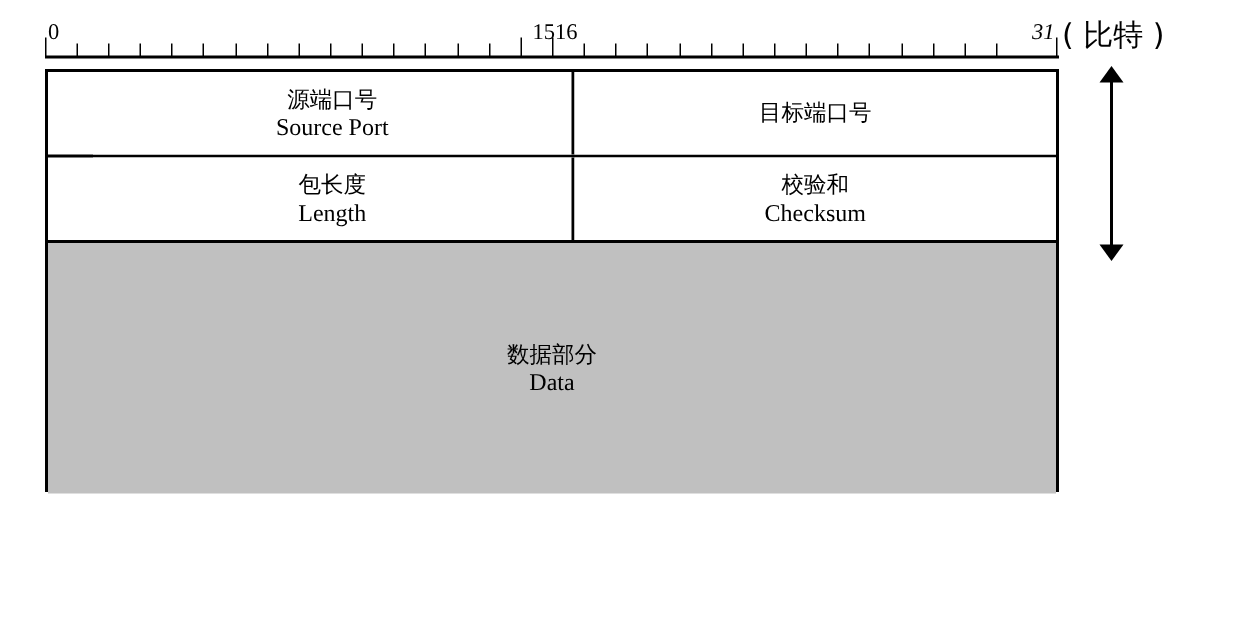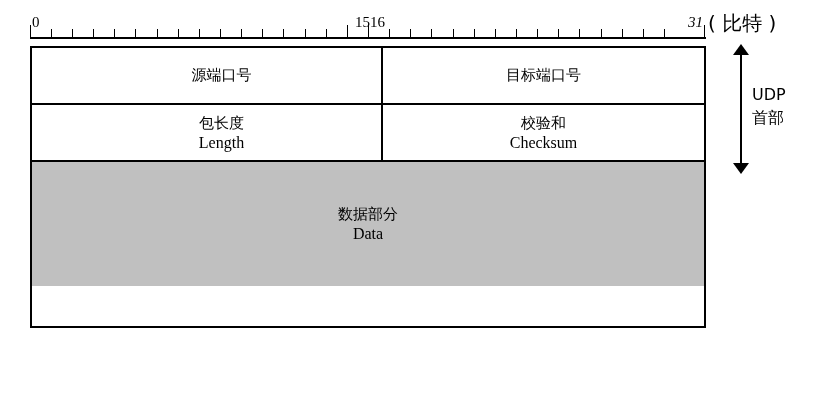--- a/index.html
+++ b/index.html
@@ -104,21 +104,21 @@
     font-family: "DejaVu Sans", sans-serif;
     font-size: 15px;
     line-height: 19px;
   }
   .en {
     font-family: "Liberation Serif", serif;
     font-size: 16px;
     line-height: 19px;
   }
   .data-area {
-    height: 124px;
+    height: 167px;
     background: #c0c0c0;
     display: flex;
     flex-direction: column;
     align-items: center;
     justify-content: center;
     width: 100%;
     box-sizing: border-box;
   }
 
   
@@ -221,20 +221,21 @@
     <div class="ruler-label" style="left:658px;font-style:italic;">31</div>
   </div>
 
   <div class="unit-label">( 比特 )</div>
 
   <div class="packet">
 
     <div class="row header-row">
       <div class="cell left">
         <div class="cn">源端口号</div>
+        <div class="en">Source Port</div>
       </div>
       <div class="cell">
         <div class="cn">目标端口号</div>
       </div>
     </div>
 
     <div class="row header-row">
       <div class="cell left">
         <div class="cn">包长度</div>
         <div class="en">Length</div>
@@ -248,19 +249,15 @@
     <div class="data-area">
       <div class="cn">数据部分</div>
       <div class="en">Data</div>
     </div>
 
   </div>
 
   <div class="arrow-up"></div>
   <div class="bracket"></div>
   <div class="arrow-down"></div>
-  <div class="bracket-label">
-    <div>UDP</div>
-    <div>首部</div>
-  </div>
 
 
 </div>
 
 </body></html>

